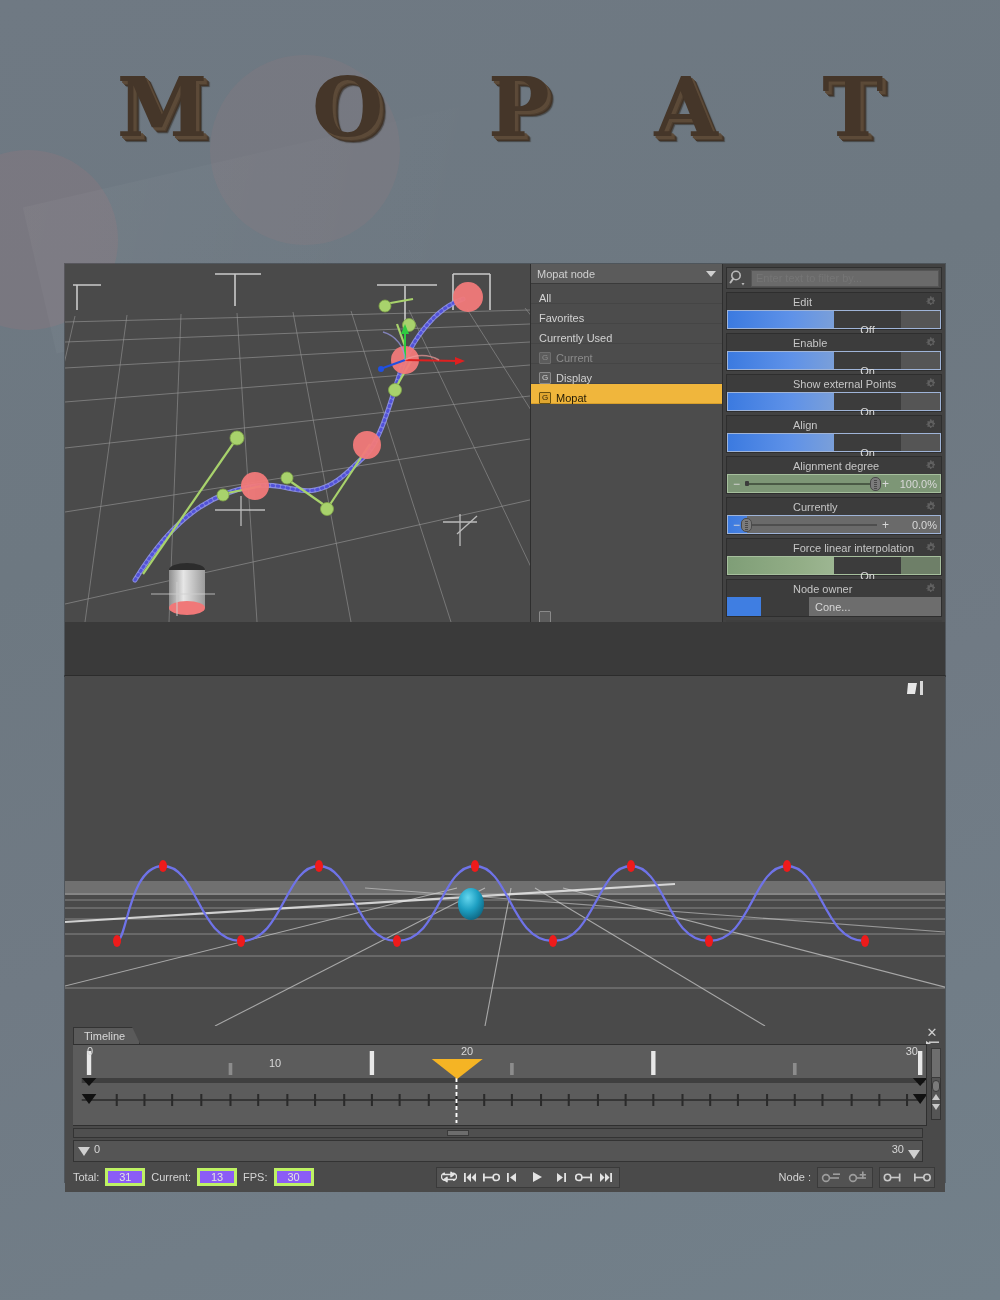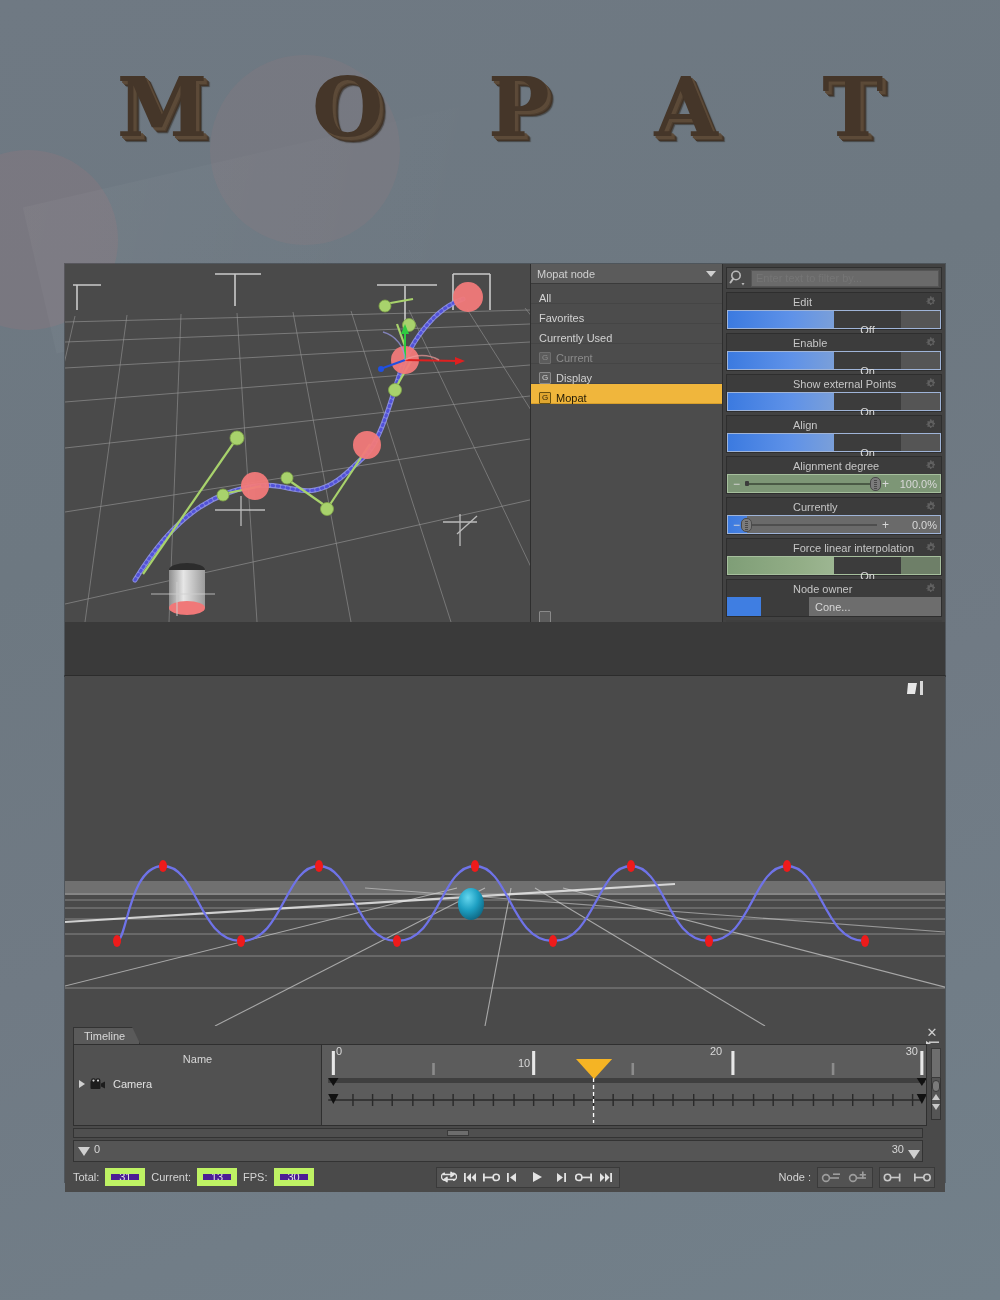--- a/index.html
+++ b/index.html
@@ -218,21 +218,21 @@
   }
   .tl-range .lbl-l { position: absolute; left: 20px; top: 2px; }
   .tl-range .lbl-r { position: absolute; right: 18px; top: 2px; }
   .tri-down { width: 0; height: 0; border-left: 6px solid transparent; border-right: 6px solid transparent; border-top: 9px solid #d0d0d0; position: absolute; }
 
   .tl-footer {
     height: 30px; display: flex; align-items: center; gap: 6px;
     padding: 0 10px 0 8px; background: #4a4a4a; color: #d4d4d4; font-size: 11px;
   }
   .fld {
-    background: #4c1d95; border: 6px solid #bef264; color: #e2e2e2;
+    background: #8b5cf6; border: 3px solid #bef264; color: #e2e2e2;
     width: 40px; height: 18px; text-align: center; font-size: 11px;
     line-height: 16px; font-family: "Liberation Sans", sans-serif;
   }
   .transport {
     display: flex; align-items: center; gap: 0;
     background: #525252; border: 1px solid #3a3a3a; height: 21px; padding: 0 2px;
   }
   .tbtn {
     width: 21px; height: 19px; display: flex; align-items: center; justify-content: center;
     color: #e3e3e3;
@@ -603,35 +603,20 @@
     <svg class="tl-menu-icon" viewBox="0 0 16 13">
       <path d="M2 1 l6 3.5 l-6 3.5 z" fill="#d4d4d4"></path>
       <rect x="5" y="1.5" width="10" height="1.4" fill="#d4d4d4"></rect>
       <rect x="5" y="4.5" width="10" height="1.4" fill="#d4d4d4"></rect>
       <rect x="2" y="7.5" width="13" height="1.4" fill="#d4d4d4"></rect>
       <rect x="2" y="10.2" width="13" height="1.4" fill="#d4d4d4"></rect>
     </svg>
 
     <div class="tl-body">
 
-      <div class="tl-names">
-        <div class="tl-names-head">Name</div>
-        <div class="tl-track-row">
-          <span class="tri-right"></span>
-          <svg width="18" height="13" viewBox="0 0 18 13">
-            <rect x="0.5" y="3" width="10" height="8" rx="1" fill="#1d1d1d"></rect>
-            <circle cx="3.5" cy="2.6" r="2.4" fill="#1d1d1d"></circle>
-            <circle cx="8" cy="2.6" r="2.4" fill="#1d1d1d"></circle>
-            <circle cx="3.5" cy="2.6" r="1.1" fill="#cfcfcf"></circle>
-            <circle cx="8" cy="2.6" r="1.1" fill="#cfcfcf"></circle>
-            <path d="M11 5.5 l4 -2 l0 7 l-4 -2 z" fill="#1d1d1d"></path>
-          </svg>
-          <span>Camera</span>
-        </div>
-      </div>
 
       <div class="tl-ruler-wrap">
         <svg width="100%" height="80" viewBox="0 0 585 80" preserveAspectRatio="none">
           <rect width="585" height="80" fill="#5c5c5c"></rect>
           <g stroke="#e8e8e8" stroke-width="3">
             <path d="M11 6 L11 30"></path>
               <path d="M205 6 L205 30"></path>
             <path d="M398 6 L398 30"></path>
               <path d="M581 6 L581 30"></path>
           </g>

